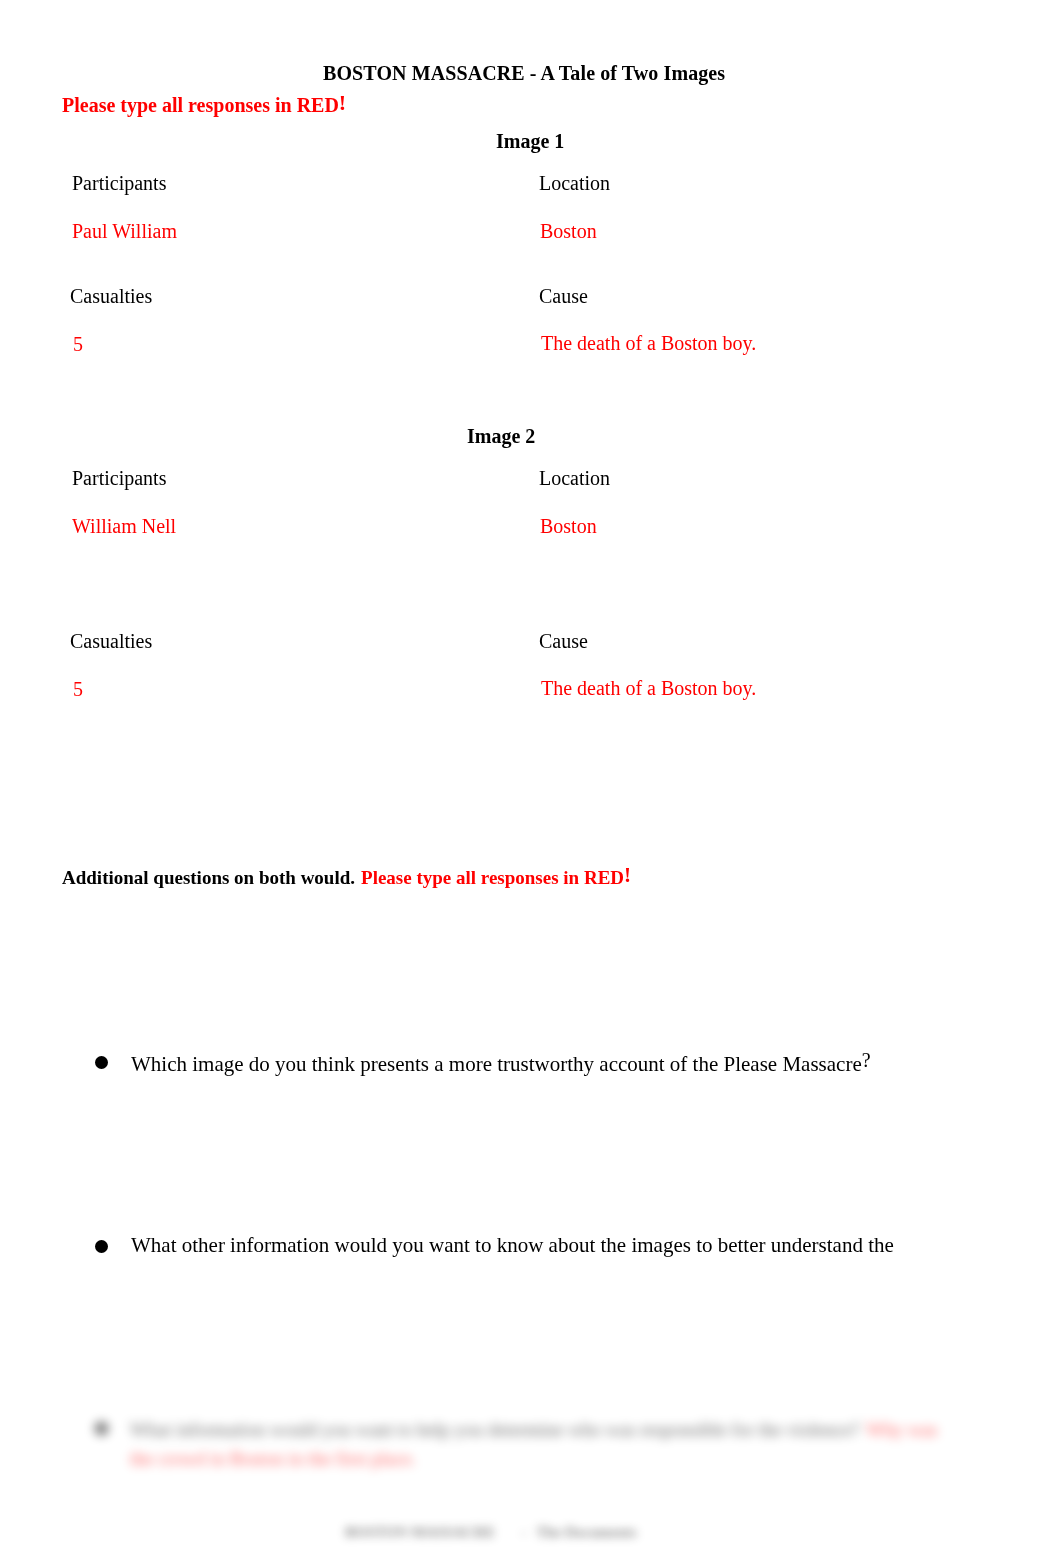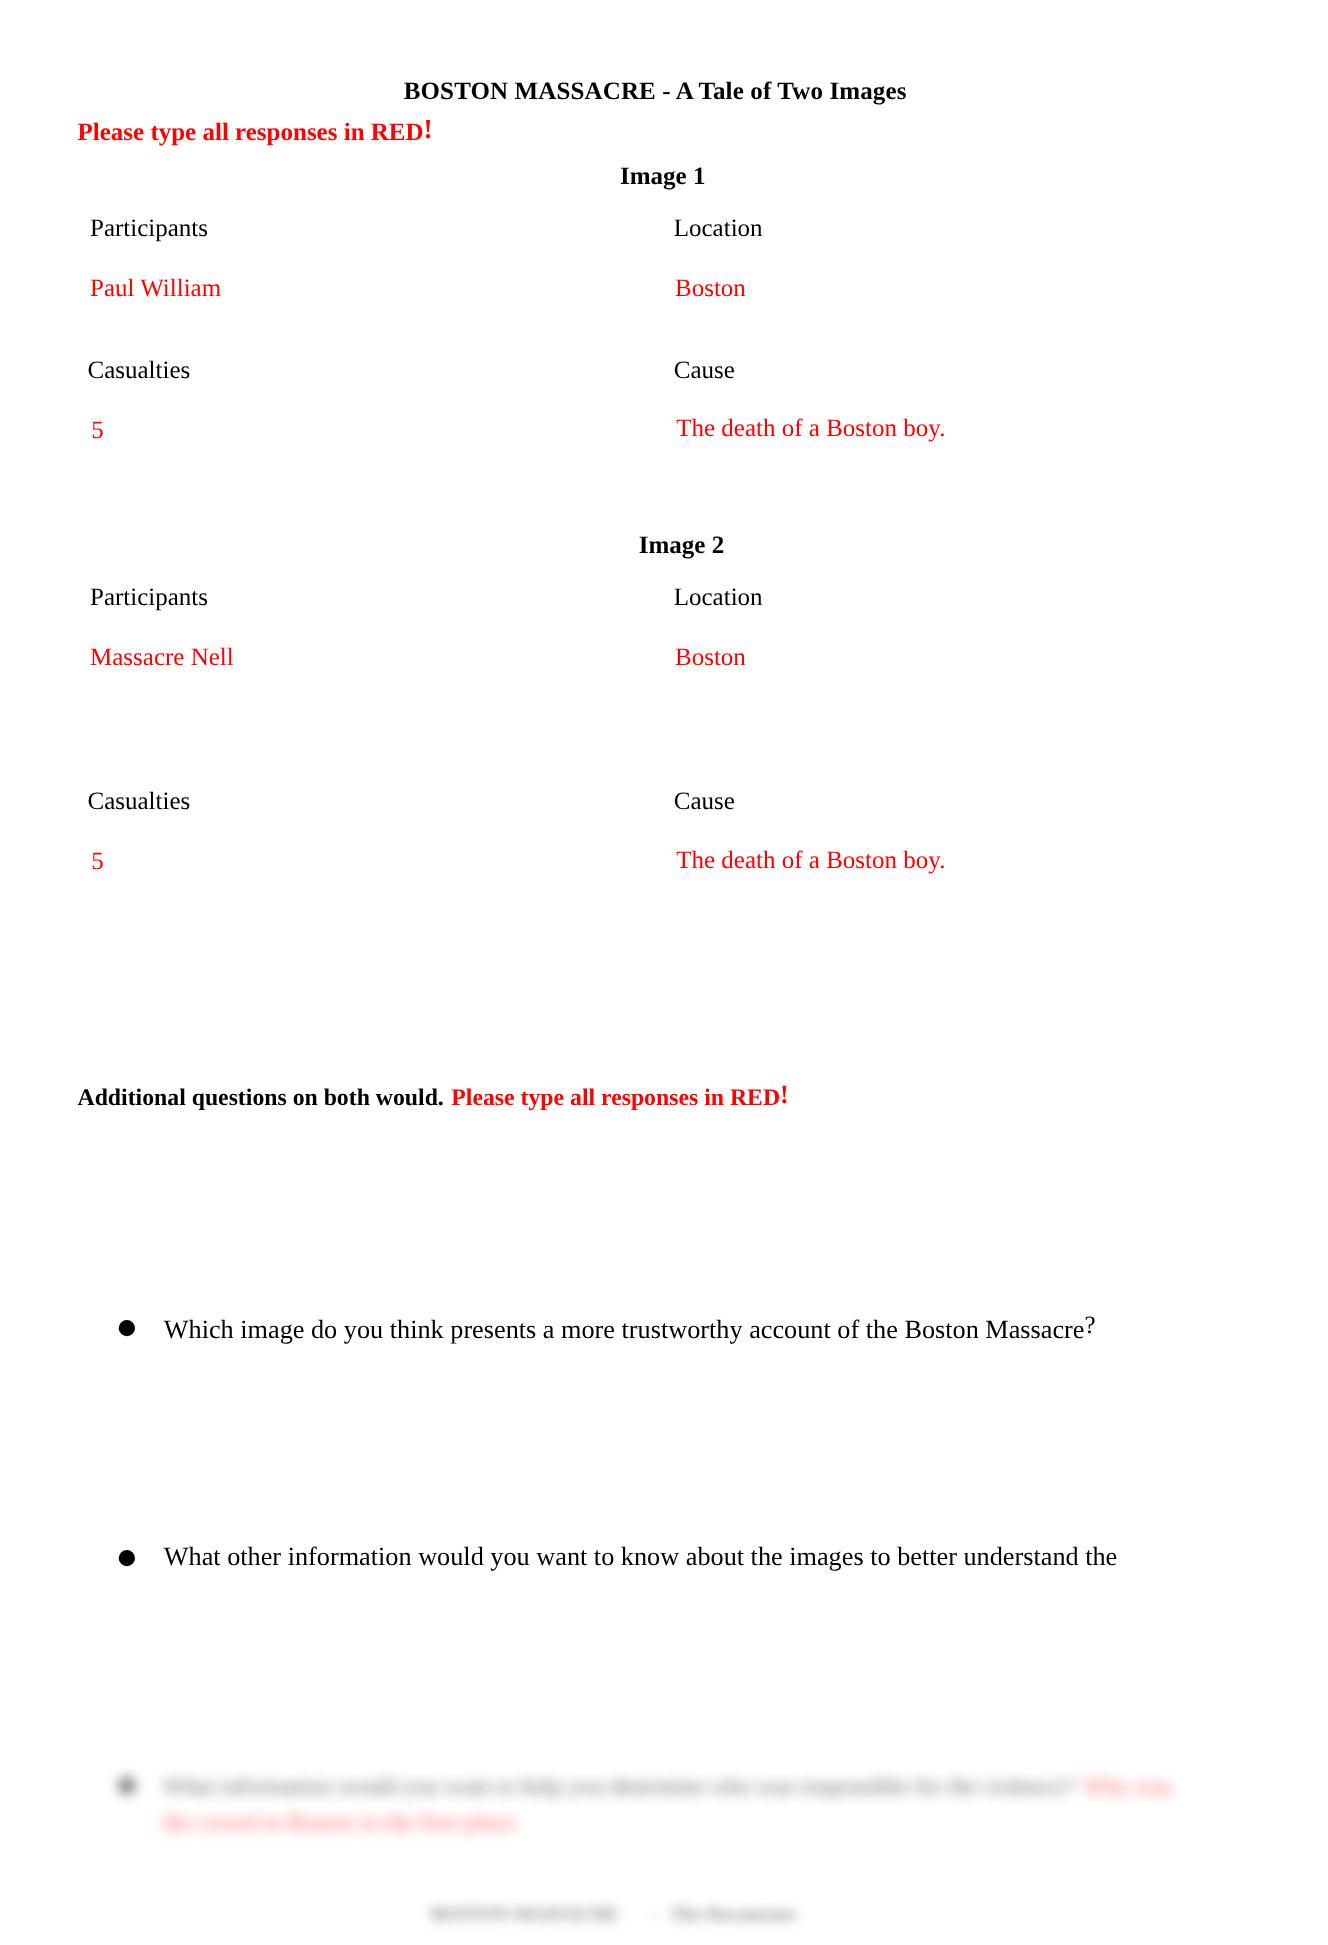--- a/index.html
+++ b/index.html
@@ -134,39 +134,39 @@
 
   <div class="abs field-value" style="left:72px; top:220px;">Paul William</div>
   <div class="abs field-value" style="left:540px; top:220px;">Boston</div>
 
   <div class="abs field-label" style="left:70px; top:285px;">Casualties</div>
   <div class="abs field-label" style="left:539px; top:285px;">Cause</div>
 
   <div class="abs field-value" style="left:73px; top:333px;">5</div>
   <div class="abs field-value" style="left:541px; top:332px;">The death of a Boston boy.</div>
 
-  <div class="abs section-heading" style="left:511px; top:425px;">Image 2</div>
+  <div class="abs section-heading" style="left:467px; top:425px;">Image 2</div>
 
   <div class="abs field-label" style="left:72px; top:467px;">Participants</div>
   <div class="abs field-label" style="left:539px; top:467px;">Location</div>
 
-  <div class="abs field-value" style="left:72px; top:515px;">Massacre Nell</div>
+  <div class="abs field-value" style="left:72px; top:515px;">William Nell</div>
   <div class="abs field-value" style="left:540px; top:515px;">Boston</div>
 
   <div class="abs field-label" style="left:70px; top:630px;">Casualties</div>
   <div class="abs field-label" style="left:539px; top:630px;">Cause</div>
 
   <div class="abs field-value" style="left:73px; top:678px;">5</div>
   <div class="abs field-value" style="left:541px; top:677px;">The death of a Boston boy.</div>
 
   <div class="abs addl-line" style="left:62px; top:863px;"><span class="black">Additional questions on both would.</span><span class="red" style="margin-left:6px;">Please type all responses in RED</span><span class="red bang">!</span></div>
 
   <div class="bullet-row" style="left:95px; top:1048px;">
     <span class="bullet-dot"></span>
-    <span class="bullet-text"><span>Which image do you think presents a more trustworthy account of the Boston Massacre</span><span class="qmark">?</span></span>
+    <span class="bullet-text"><span>Which image do you think presents a more trustworthy account of the Please Massacre</span><span class="qmark">?</span></span>
   </div>
 
   <div class="bullet-row" style="left:95px; top:1232px;">
     <span class="bullet-dot"></span>
     <span class="bullet-text">What other information would you want to know about the images to better understand the</span>
   </div>
 
   <div class="blur-block" style="left:95px; top:1415px;">
     <div style="display:flex; align-items:flex-start;">
       <span class="bullet-dot"></span>

